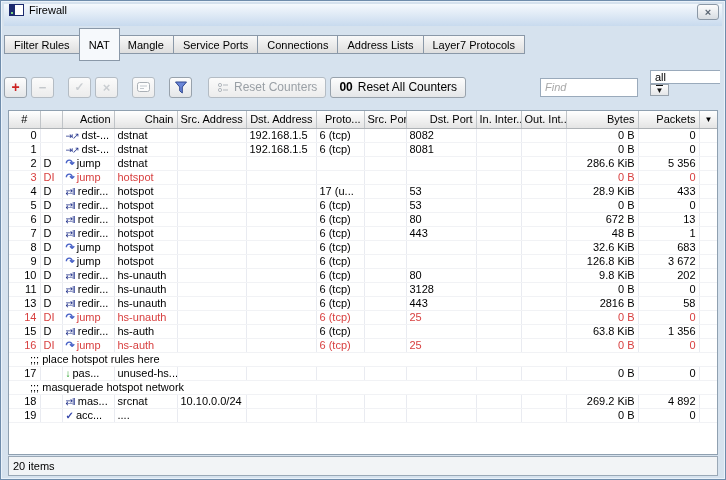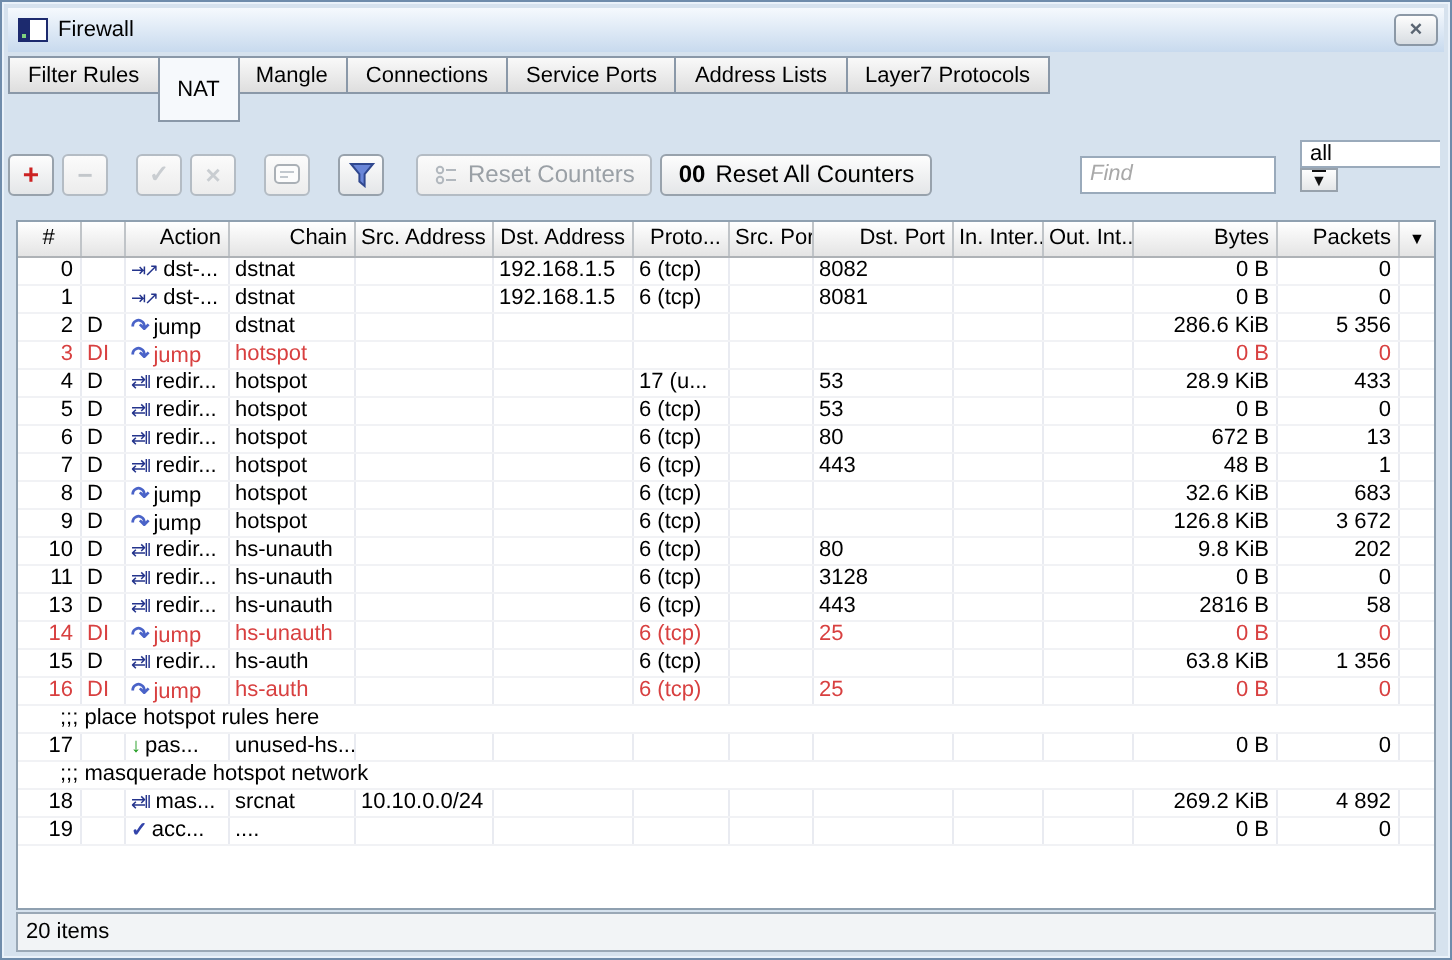--- a/index.html
+++ b/index.html
@@ -14,37 +14,37 @@
     position:absolute; inset:0;
     background:#d6e2ee;
     border:1px solid #6f8cab;
     box-shadow:inset 0 0 0 1px #eaf2fa;
     display:flex; flex-direction:column;
     padding:3px;
   }
   
   .titlebar {
     height:22px; flex:0 0 22px;
-    display:flex; align-items:center;
+    display:flex; align-items:flex-start;
     background:linear-gradient(#f5f9fd,#c8daee);
     padding:0 3px;
   }
   .title-icon { width:15px; height:12px; margin:0 5px 0 2px; flex:0 0 auto; }
   .title-text { flex:1; color:#000; }
   .close-btn {
     width:22px; height:16px;
     border:1px solid #8b98a6; border-radius:3px;
     background:linear-gradient(#fdfdfd,#d8dde2);
     color:#5a6572; font-size:11px; font-weight:bold;
     display:flex; align-items:center; justify-content:center;
     cursor:default;
   }
   
   .tabbar {
-    flex:0 0 23px; display:flex; align-items:flex-start;
+    flex:0 0 23px; display:flex; align-items:center;
     padding:2px 0 4px 0;
     position:relative;
   }
   .tab {
     height:19px; padding:0 9px;
     display:flex; align-items:center;
     background:linear-gradient(#f9f9f9,#dedede);
     border:1px solid #8a98a8; border-left-width:0;
     white-space:nowrap;
   }
@@ -156,24 +156,24 @@
     <div class="tab">
         <span>Filter Rules</span>
       </div>
     <div class="tab active">
         <span>NAT</span>
       </div>
     <div class="tab">
         <span>Mangle</span>
       </div>
     <div class="tab">
+        <span>Service Ports</span>
+      </div>
+    <div class="tab">
         <span>Connections</span>
-      </div>
-    <div class="tab">
-        <span>Service Ports</span>
       </div>
     <div class="tab">
         <span>Address Lists</span>
       </div>
     <div class="tab">
         <span>Layer7 Protocols</span>
       </div>
   </div>
 
   <div class="toolbar">

